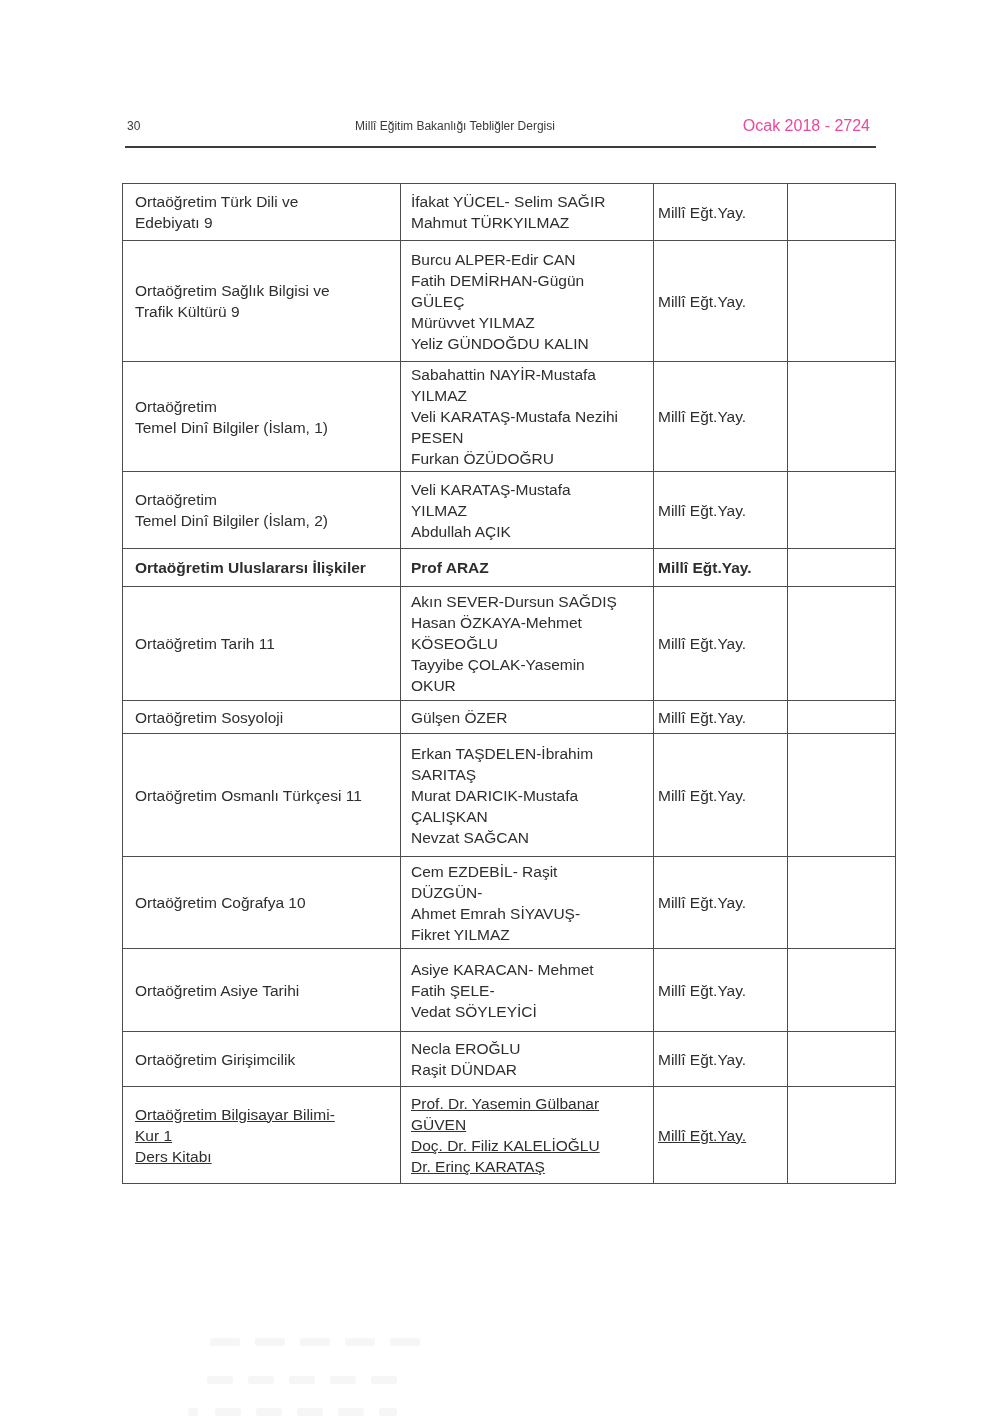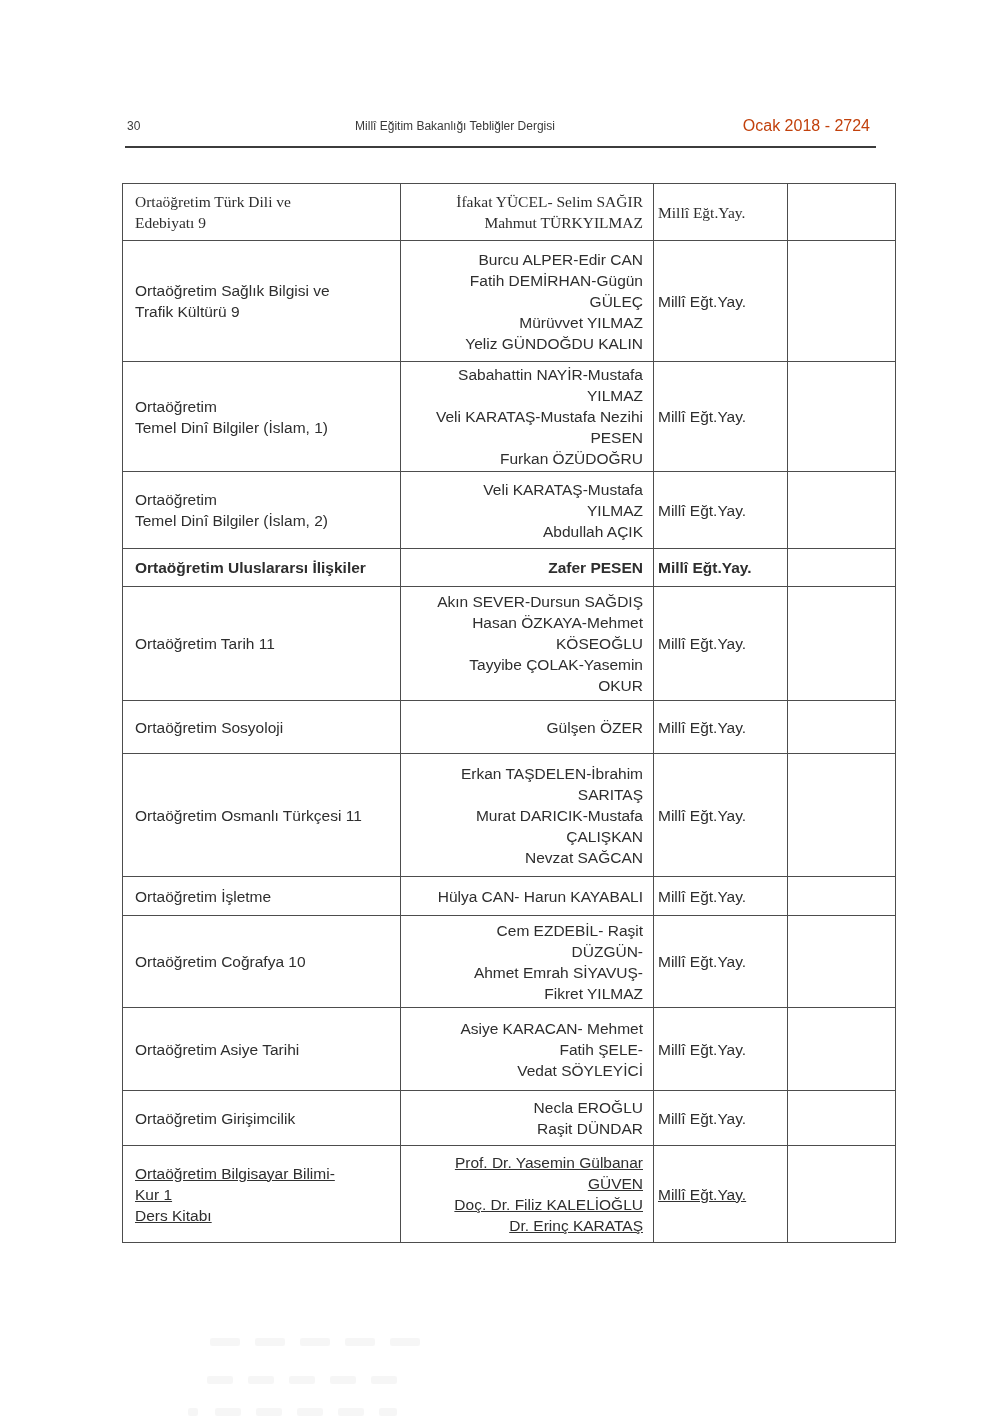--- a/index.html
+++ b/index.html
@@ -15,21 +15,21 @@
   .hdr-page-number{
     position:absolute;left:127px;top:116px;
     font-size:12px;line-height:20px;color:#3a3a3a;
   }
   .hdr-title{
     position:absolute;left:455px;top:116px;transform:translateX(-50%);
     font-size:12px;line-height:20px;color:#3a3a3a;white-space:nowrap;
   }
   .hdr-issue{
     position:absolute;right:130px;top:116px;
-    font-size:16px;line-height:20px;color:#c2410c;white-space:nowrap;
+    font-size:16px;line-height:20px;color:#ec4899;white-space:nowrap;
   }
   .hdr-rule{
     position:absolute;left:125px;top:146px;
     width:751px;height:2px;background:#3c3c3c;
   }
   
   .tbl-wrap{position:absolute;left:122px;top:183px;}
   table.booklist{
     border-collapse:collapse;
     table-layout:fixed;
@@ -38,27 +38,27 @@
   table.booklist td{
     border:1.5px solid #4d4d4d;
     vertical-align:middle;
     font-size:15.5px;
     line-height:21px;
     color:#2e2e2e;
     white-space:pre-line;
     overflow:hidden;
   }
   td.c-title{padding:2px 8px 2px 12px;}
-  td.c-authors{padding:2px 10px 2px 10px;text-align:right;}
+  td.c-authors{padding:2px 10px 2px 10px;}
   td.c-pub{text-align:left;padding:2px 4px;}
   td.c-empty{padding:0;}
   
-  tr.r1{height:57px;font-family:Liberation Serif, serif;}  tr.r2{height:121px;} tr.r3{height:107px;}
+  tr.r1{height:57px;}  tr.r2{height:121px;} tr.r3{height:107px;}
   tr.r4{height:77px;}  tr.r5{height:78px;}  tr.r6{height:38px;font-weight:bold;}
-  tr.r7{height:114px;} tr.r8{height:53px;margin-top:12px;}  tr.r9{height:123px;}
+  tr.r7{height:114px;} tr.r8{height:33px;margin-top:12px;}  tr.r9{height:123px;}
   tr.r10{height:39px;} tr.r11{height:92px;} tr.r12{height:83px;}
   tr.r13{height:55px;} tr.r14{height:97px;text-decoration:underline;}
   
   .ghost{position:absolute;background:rgba(0,0,0,0.035);border-radius:2px;}
 </style>
 </head>
 <body>
 
 <div class="hdr-page-number">30</div>
 <div class="hdr-title">Millî Eğitim Bakanlığı Tebliğler Dergisi</div>
@@ -108,21 +108,21 @@
       <td class="c-title">Ortaöğretim
 Temel Dinî Bilgiler (İslam, 2)</td>
       <td class="c-authors">Veli KARATAŞ-Mustafa
 YILMAZ
 Abdullah AÇIK</td>
       <td class="c-pub">Millî Eğt.Yay.</td>
       <td class="c-empty"></td>
     </tr>
     <tr class="r6">
       <td class="c-title">Ortaöğretim Uluslararsı İlişkiler</td>
-      <td class="c-authors">Zafer PESEN</td>
+      <td class="c-authors">Prof ARAZ</td>
       <td class="c-pub">Millî Eğt.Yay.</td>
       <td class="c-empty"></td>
     </tr>
     <tr class="r7">
       <td class="c-title">Ortaöğretim Tarih 11</td>
       <td class="c-authors">Akın SEVER-Dursun SAĞDIŞ
 Hasan ÖZKAYA-Mehmet
 KÖSEOĞLU
 Tayyibe ÇOLAK-Yasemin
 OKUR</td>
@@ -135,26 +135,20 @@
       <td class="c-pub">Millî Eğt.Yay.</td>
       <td class="c-empty"></td>
     </tr>
     <tr class="r9">
       <td class="c-title">Ortaöğretim Osmanlı Türkçesi 11</td>
       <td class="c-authors">Erkan TAŞDELEN-İbrahim
 SARITAŞ
 Murat DARICIK-Mustafa
 ÇALIŞKAN
 Nevzat SAĞCAN</td>
-      <td class="c-pub">Millî Eğt.Yay.</td>
-      <td class="c-empty"></td>
-    </tr>
-    <tr class="r10">
-      <td class="c-title">Ortaöğretim İşletme</td>
-      <td class="c-authors">Hülya CAN- Harun KAYABALI</td>
       <td class="c-pub">Millî Eğt.Yay.</td>
       <td class="c-empty"></td>
     </tr>
     <tr class="r11">
       <td class="c-title">Ortaöğretim Coğrafya 10</td>
       <td class="c-authors">Cem EZDEBİL- Raşit
 DÜZGÜN-
 Ahmet Emrah SİYAVUŞ-
 Fikret YILMAZ</td>
       <td class="c-pub">Millî Eğt.Yay.</td>

